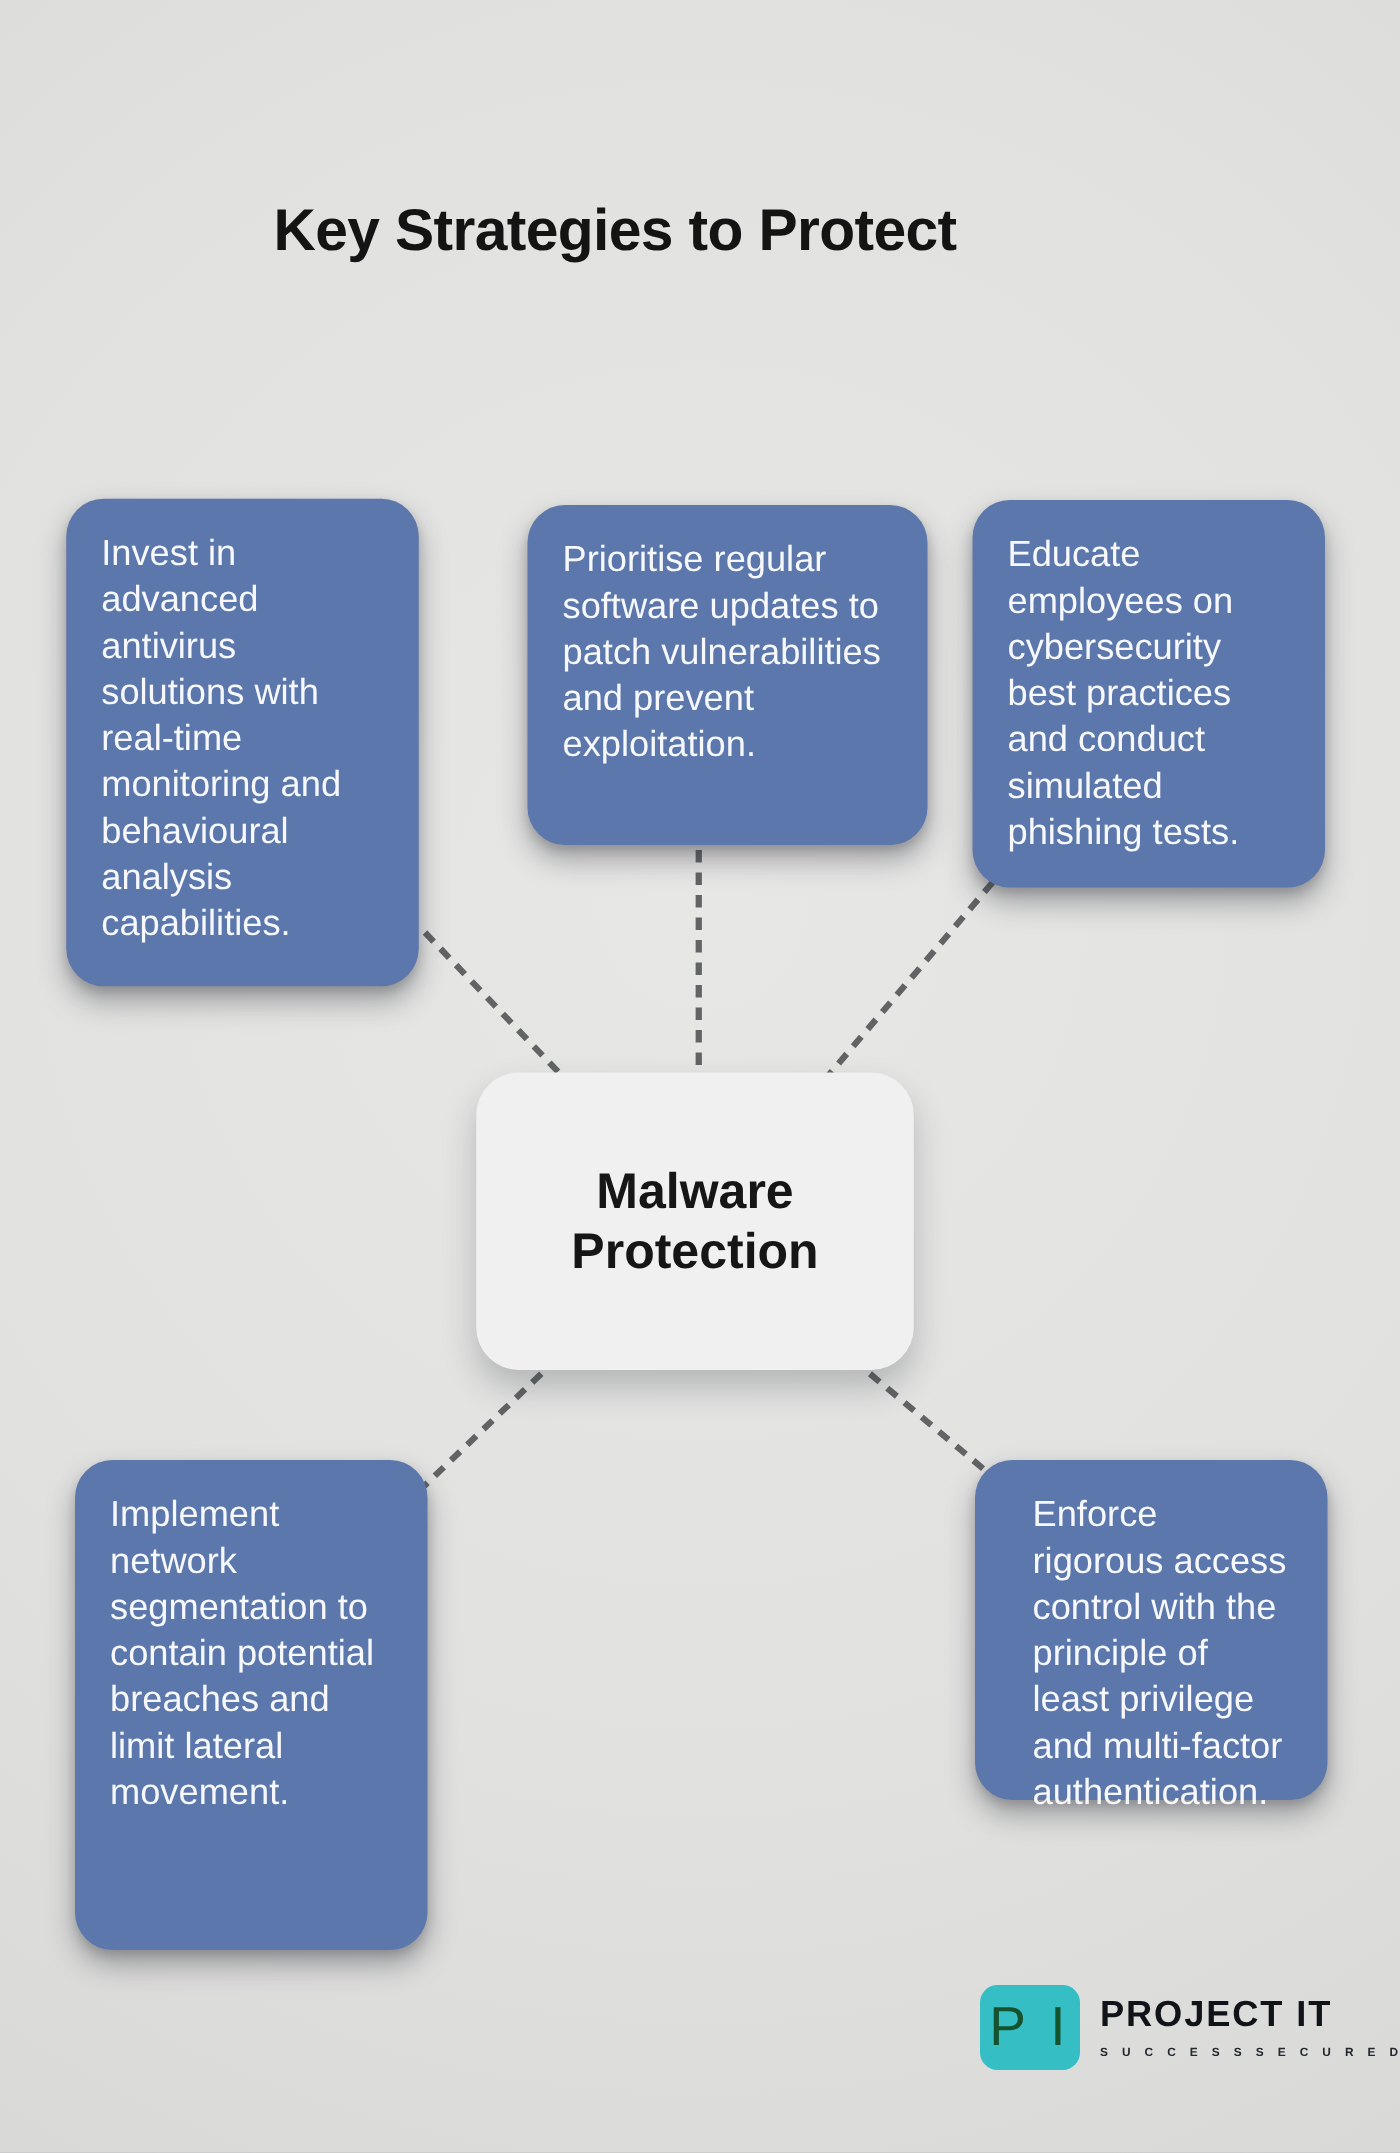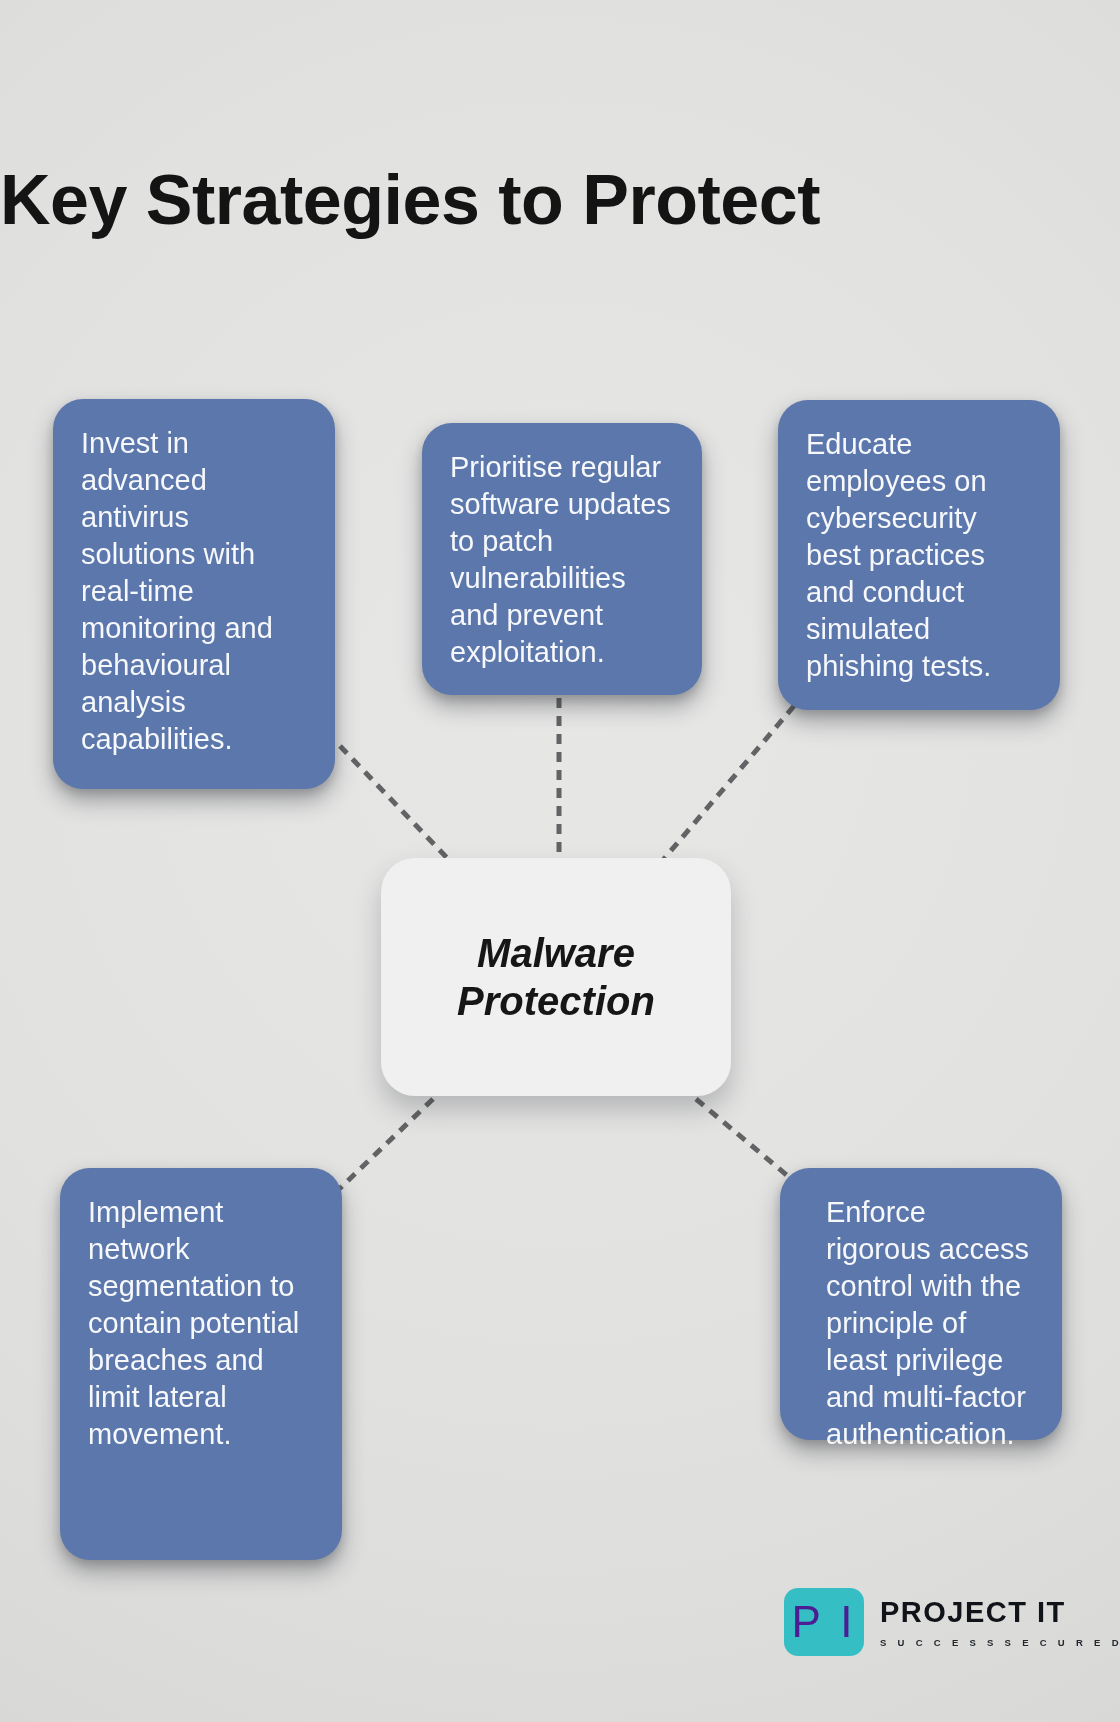--- a/index.html
+++ b/index.html
@@ -6,52 +6,52 @@
   .page{
     position:relative;
     width:1120px;height:1722px;
     margin:0 auto;
     overflow:hidden;
     background:radial-gradient(120% 80% at 50% 42%, #e7e7e6 0%, #e1e1e0 50%, #d9d9d8 82%, #d0d0cf 100%);
     font-family:"Liberation Sans", sans-serif;
   }
   .title{
     position:absolute;left:0;top:112px;width:984px;
-    font-weight:bold;
-    font-size:70px;line-height:82px;letter-spacing:-0.5px;
+    text-align:center;font-weight:bold;
+    font-size:47px;line-height:82px;letter-spacing:-0.5px;
     color:#141414;
   }
   .title span{display:block;}
   .connectors{position:absolute;left:0;top:0;width:1120px;height:1722px;}
   .connectors line{stroke:#616365;stroke-width:5;stroke-dasharray:10 8;}
   .card{
     position:absolute;box-sizing:border-box;
     background:#5c77ab;border-radius:30px;
     padding:26px 28px;
     color:#f6f8fb;font-size:29px;line-height:37px;
     box-shadow:0 12px 22px rgba(45,48,55,.38), 0 4px 8px rgba(45,48,55,.18);
   }
   .card p{margin:0;}
   .card--tl{left:53px;top:399px;width:282px;height:390px;}
-  .card--tm{left:422px;top:423px;width:280px;height:272px;}
+  .card--tm{left:422px;top:404px;width:320px;height:272px;}
   .card--tr{left:778px;top:400px;width:282px;height:310px;}
   .card--bl{left:60px;top:1168px;width:282px;height:392px;}
   .card--br{left:780px;top:1168px;width:282px;height:272px;padding-left:46px;}
   .center-node{
     position:absolute;left:381px;top:858px;width:350px;height:238px;
     background:#f0f0f1;border-radius:34px;
     box-shadow:0 14px 26px rgba(45,48,55,.25);
     display:flex;flex-direction:column;align-items:center;justify-content:center;
-    font-weight:bold;font-size:40px;line-height:48px;color:#161616;text-align:center;font-style:italic;
+    font-weight:bold;font-size:40px;line-height:48px;color:#161616;text-align:center;
   }
   .logo{position:absolute;left:784px;top:1588px;display:flex;align-items:center;}
   .logo-mark{
     width:80px;height:68px;border-radius:14px;background:#35bfc5;
     display:flex;align-items:center;justify-content:center;
-    color:#4c1d95;font-size:44px;font-weight:500;letter-spacing:4px;
+    color:#14532d;font-size:44px;font-weight:500;letter-spacing:4px;
   }
   .logo-text{margin-left:16px;display:flex;flex-direction:column;}
   .logo-name{font-size:29px;font-weight:bold;letter-spacing:1.5px;color:#101318;white-space:nowrap;}
   .logo-tagline{margin-top:8px;font-size:9.5px;font-weight:bold;letter-spacing:4.3px;color:#23282d;white-space:nowrap;}
 </style>
 </head>
 <body>
 
 <div class="page">
 

